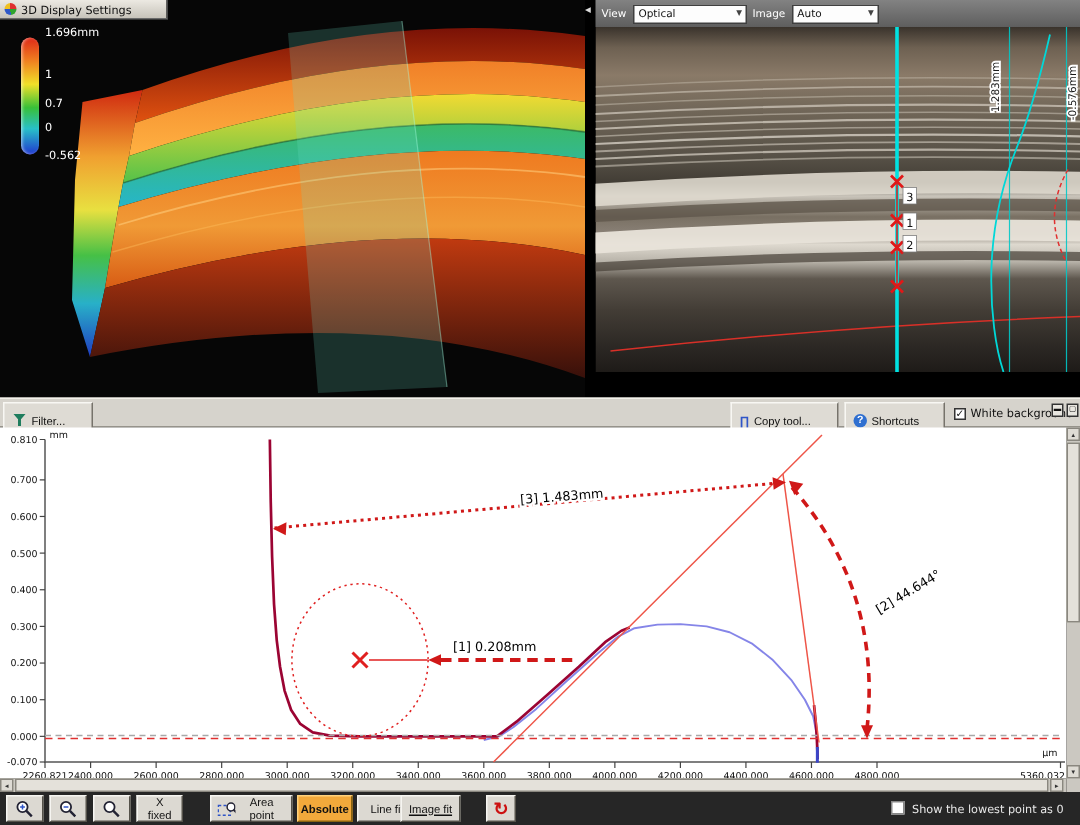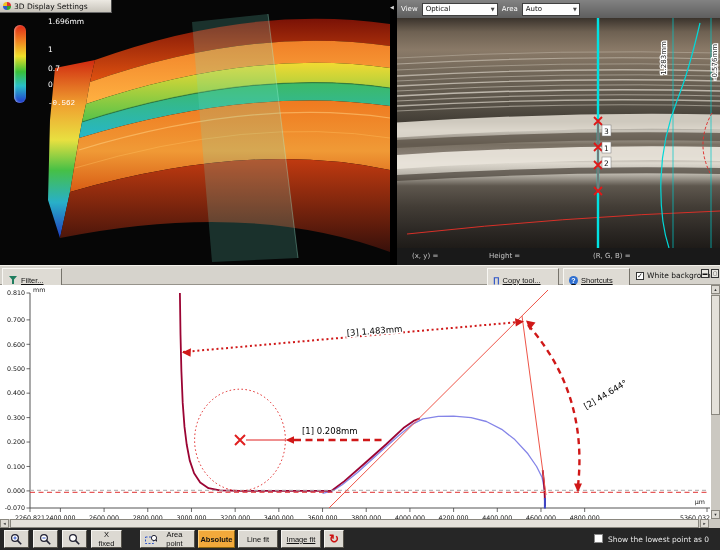--- a/index.html
+++ b/index.html
@@ -5,35 +5,35 @@
   html,body{margin:0;padding:0;background:#444;}
   #app{position:relative;width:720px;height:550px;background:#000;font-family:"DejaVu Sans",sans-serif;overflow:hidden;}
   #app *{box-sizing:border-box;}
   .abs{position:absolute;}
 
   
   #panel3d{left:0;top:0;width:390px;height:265px;background:#060606;}
   #p3d-title{left:0;top:0;width:112px;height:13px;background:linear-gradient(#ece9e2,#c7c3ba);border-right:1px solid #4a4a4a;border-bottom:1px solid #6a6a6a;display:flex;align-items:center;gap:3px;padding:0 3px;font-size:7.5px;color:#111;}
   #p3d-icon{width:8px;height:8px;border-radius:50%;background:conic-gradient(#e03030 0 25%,#2fa32f 0 50%,#2f58c8 0 75%,#f0c020 0);flex:0 0 auto;}
   #colorbar{left:14px;top:25px;width:12px;height:78px;border-radius:6px;background:linear-gradient(to bottom,#e02818 0%,#f08020 20%,#f0e028 40%,#38c038 60%,#28c0c8 78%,#2038d0 100%);box-shadow:inset 1px 0 2px rgba(255,255,255,.5);}
-  .cb-lab{position:absolute;left:48px;color:#fff;font-size:7.5px;white-space:nowrap;}
+  .cb-lab{position:absolute;left:30px;color:#fff;font-size:7.5px;white-space:nowrap;}
 
   
   #panelR{left:390px;top:0;width:330px;height:265px;background:#000;}
   #collapse-strip{left:0;top:0;width:7px;height:265px;background:#000;color:#ddd;font-size:5px;text-align:center;}
   #opt-toolbar{left:7px;top:0;width:323px;height:18px;background:linear-gradient(#828282,#5e5e5e);display:flex;align-items:center;gap:4px;padding:0 4px;font-size:7px;color:#fff;}
   .dd{background:#fdfdfd;border:1px solid #3f3f3f;height:13px;display:flex;align-items:center;justify-content:space-between;color:#111;padding:0 2px 0 3px;font-size:7px;}
   .dd .ar{color:#444;font-size:5px;}
   #dd-view{width:76px;} #dd-zoom{width:58px;}
   #opt-status{left:7px;top:248px;width:323px;height:17px;background:#191919;color:#c6c6c6;font-size:7px;}
   #opt-status span{position:absolute;top:4px;}
 
   
   #midbar{left:0;top:265px;width:720px;height:20px;background:#d6d3cc;border-top:1px solid #f2f0ea;border-bottom:1px solid #96938b;}
-  .tbtn{position:absolute;top:2px;height:16px;background:#dedbd4;border:1px solid;border-color:#f8f7f3 #76736b #76736b #f8f7f3;display:flex;align-items:center;gap:3px;padding:11px 5px;font-size:7.5px;color:#111;white-space:nowrap;text-decoration:underline;}
+  .tbtn{position:absolute;top:2px;height:16px;background:#dedbd4;border:1px solid;border-color:#f8f7f3 #76736b #76736b #f8f7f3;display:flex;align-items:center;gap:3px;padding:11px 5px;font-size:7.5px;color:#111;white-space:nowrap;}
   .q-ic{width:9px;height:9px;border-radius:50%;background:#2f6fd0;color:#fff;font-size:7px;line-height:9px;text-align:center;font-weight:bold;}
   .cbx{width:8px;height:8px;background:#fff;border:1px solid #333;font-size:7px;line-height:7px;text-align:center;color:#111;}
   .winbtn{position:absolute;top:3px;width:8px;height:9px;background:#e8e6e0;border:1px solid #333;font-size:5px;line-height:7px;text-align:center;color:#111;padding:0;}
 
   
   #chartwrap{left:0;top:285px;width:711px;height:234px;background:#fff;}
   .tick{font-size:6.3px;fill:#111;}
   .annlab{font-size:8.5px;fill:#000;paint-order:stroke;stroke:#fff;stroke-width:3px;font-family:"DejaVu Sans",sans-serif;}
   .unitlab{font-size:6.3px;fill:#111;}
 
@@ -106,38 +106,38 @@
       <path d="M75,168 Q250,116 390,138" stroke="#ffc060" stroke-width="1" fill="none" opacity=".4"></path>
       <path d="M82,122 Q250,68 390,88" stroke="#2a6e38" stroke-width="1.2" fill="none" opacity=".6"></path>
       <polygon points="192,22 268,14 298,258 212,262" fill="#70e0c8" opacity=".2"></polygon>
       <line x1="268" y1="14" x2="298" y2="258" stroke="#a8ffe4" stroke-width=".8" opacity=".4"></line>
     </svg>
     <div class="abs" id="colorbar"></div>
     <span class="cb-lab" style="top:17px;">1.696mm</span>
     <span class="cb-lab" style="top:45px;">1</span>
     <span class="cb-lab" style="top:64px;">0.7</span>
     <span class="cb-lab" style="top:80px;">0</span>
-    <span class="cb-lab" style="top:99px;font-family:Liberation Mono, monospace;">-0.562</span>
+    <span class="cb-lab" style="top:99px;">-0.562</span>
     <div class="abs" id="p3d-title">
       <span id="p3d-icon"></span>
       <span>3D Display Settings</span>
     </div>
   </div>
 
   <div class="abs" id="panelR">
     <div class="abs" id="collapse-strip">
       <span style="position:absolute;left:0;top:4px;">◀</span>
     </div>
     <div class="abs" id="opt-toolbar">
       <span>View</span>
       <div class="dd" id="dd-view">
         <span>Optical</span>
           <span class="ar">▼</span>
       </div>
-      <span>Area</span>
+      <span>Image</span>
       <div class="dd" id="dd-zoom">
         <span>Auto</span>
           <span class="ar">▼</span>
       </div>
     </div>
 
     <svg class="abs" style="left:7px;top:18px;" width="323" height="230">
       <defs>
         <linearGradient id="metal" x1="0" y1="0" x2="0" y2="1">
           <stop offset="0" stop-color="#3a332c"></stop>
@@ -199,25 +199,20 @@
       <g>
         <line x1="276" y1="0" x2="276" y2="230" stroke="#00c8c8" stroke-width=".8" opacity=".9"></line>
         <line x1="314" y1="0" x2="314" y2="230" stroke="#00c8c8" stroke-width=".8" opacity=".9"></line>
         <path d="M303,5 C296,35 289,60 281,80 C271,105 265,130 264,160 C263,190 267,215 272,230" stroke="#00d8d8" stroke-width="1.2" fill="none"></path>
         <path d="M315,95 Q298,125 313,155" stroke="#e03030" stroke-width="1" stroke-dasharray="3,2" fill="none"></path>
         <text x="269" y="40" transform="rotate(-90 269 40)" text-anchor="middle" font-size="7" fill="#1a1a1a" style="paint-order:stroke;stroke:#fff;stroke-width:2.4px;">1.283mm</text>
         <text x="320" y="44" transform="rotate(-90 320 44)" text-anchor="middle" font-size="7" fill="#1a1a1a" style="paint-order:stroke;stroke:#fff;stroke-width:2.4px;">-0.576mm</text>
       </g>
     </svg>
 
-    <div class="abs" id="opt-status">
-      <span style="left:15px;">(x, y)  =</span>
-      <span style="left:92px;">Height  =</span>
-      <span style="left:196px;">(R, G, B)  =</span>
-    </div>
   </div>
 
   <div class="abs" id="midbar">
     <button class="tbtn" style="left:2px;width:60px;">
       <svg width="10" height="10">
           <path d="M1,1 H9 L6,4.5 V9 H4 V4.5 Z" fill="#1f7d5e"></path>
         </svg>
       <span>Filter...</span>
     </button>
     <button class="tbtn" style="left:487px;width:72px;">
@@ -375,21 +370,21 @@
           <line x1="10.8" y1="5.8" x2="13" y2="8" stroke="#223" stroke-width="1.4"></line>
         </svg>
       <span>Area point</span>
     </button>
     <button class="bbtn" id="btn-absolute" style="left:198px;width:37px;">
       <span>Absolute</span>
     </button>
     <button class="bbtn" style="left:238px;width:40px;">
       <span>Line fit</span>
     </button>
-    <button class="bbtn" style="left:281px;width:40px;text-decoration:underline;">
+    <button class="bbtn" style="left:267px;width:40px;text-decoration:underline;">
       <span>Image fit</span>
     </button>
     <button class="bbtn" style="left:324px;width:20px;color:#cc1111;font-size:12px;font-weight:bold;">
       <span>↻</span>
     </button>
     <span class="abs" id="lp-check"></span>
     <span class="abs" id="lp-label">Show the lowest point as 0</span>
   </div>
 
 </div>

